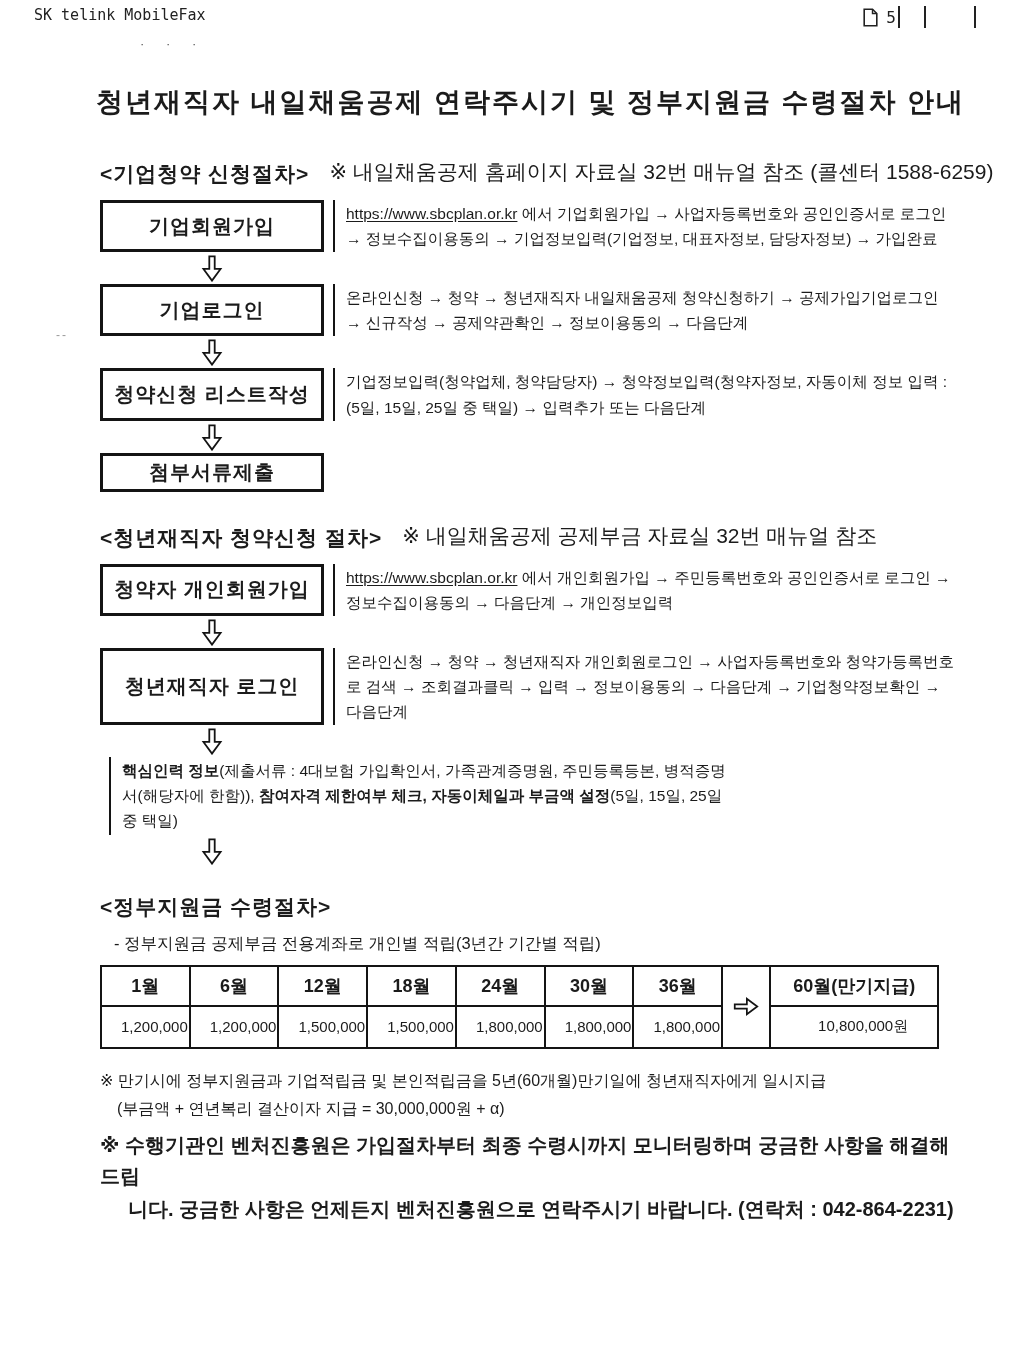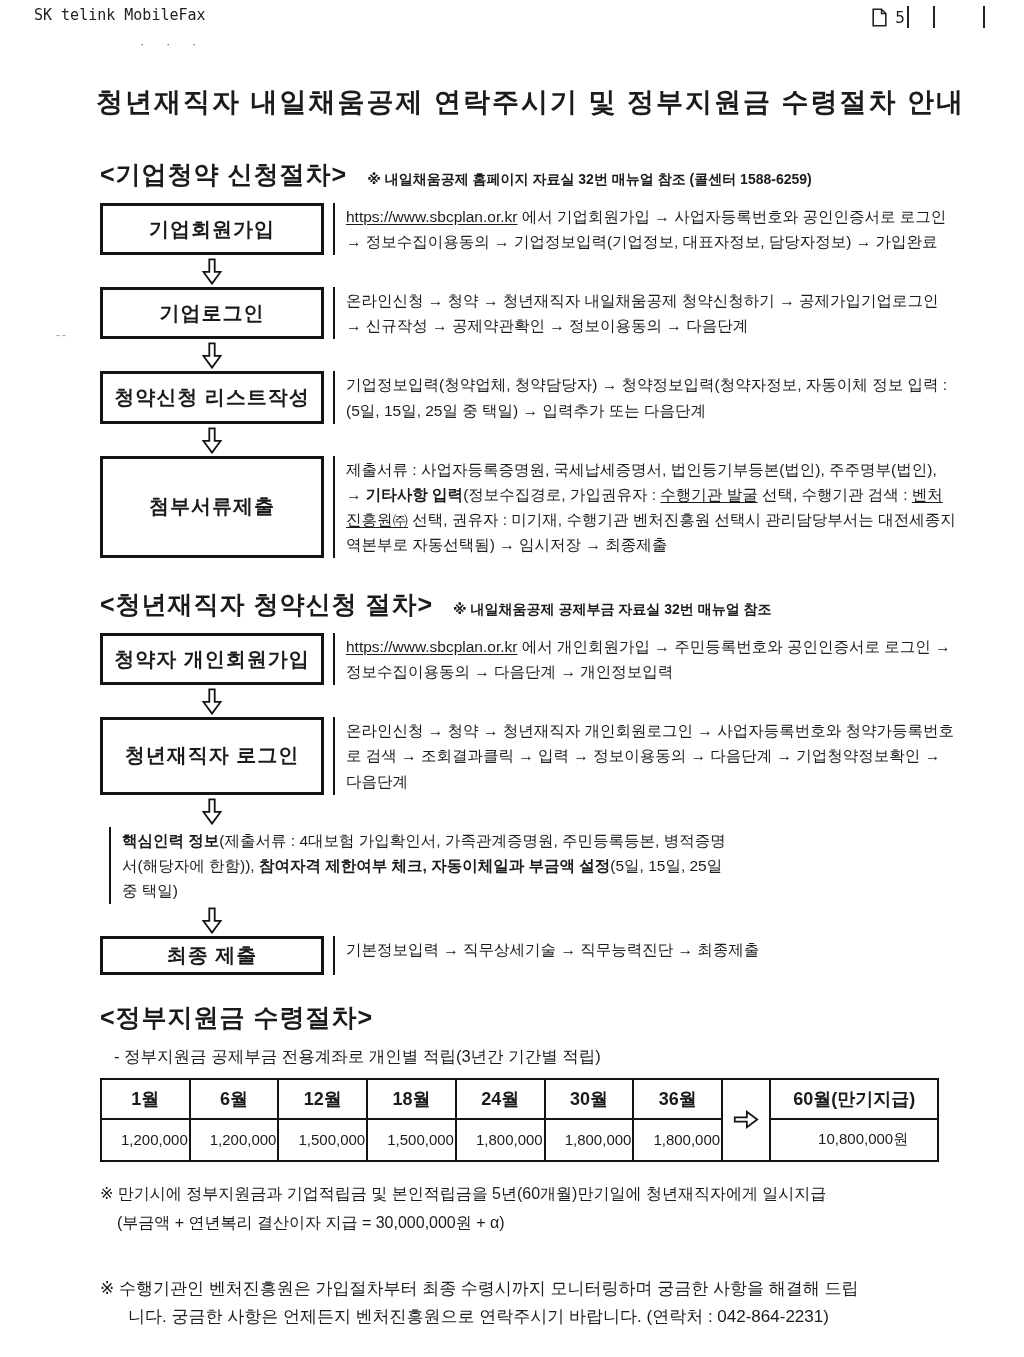--- a/index.html
+++ b/index.html
@@ -7,21 +7,21 @@
     position:relative;
     width:1024px;height:1357px;
     margin:0 auto;
     background:#ffffff;
     color:#1b1b1b;
     font-family:"Liberation Sans","DejaVu Sans",sans-serif;
     overflow:hidden;
   }
   
   .fax-header{
-    position:absolute;top:4px;left:0;right:7px;
+    position:absolute;top:4px;left:0;right:16px;
     display:flex;justify-content:space-between;align-items:flex-start;
     padding:2px 18px 0 34px;
     font-family:"DejaVu Sans Mono","Liberation Mono",monospace;
     font-size:15px;color:#222;
   }
   .fax-right{display:flex;align-items:center;}
   .page-icon{width:15px;height:19px;margin-right:8px;}
   .fax-page-num{font-size:16px;}
   .fax-bar{width:2px;height:22px;background:#222;display:inline-block;}
   .bar1{margin-left:2px;}
@@ -37,22 +37,22 @@
   }
   
   .doc-title{
     margin:0;padding:84px 40px 0 96px;
     font-size:27px;font-weight:700;letter-spacing:2px;
     white-space:nowrap;
   }
   
   .content{margin-left:100px;width:856px;}
   .sec-head{display:flex;align-items:flex-end;margin-top:38px;}
-  .sec-head .h{font-size:25px;font-weight:700;letter-spacing:1px;white-space:nowrap;}
-  .sec-head .n{font-size:14px;font-weight:700;margin-left:20px;padding-bottom:2px;white-space:nowrap;}
+  .sec-head .h{font-size:21px;font-weight:700;letter-spacing:1px;white-space:nowrap;}
+  .sec-head .n{font-size:21px;font-weight:400;margin-left:20px;padding-bottom:2px;white-space:nowrap;}
   .sec-head.s2{margin-top:30px;align-items:flex-end;}
   .sec-head.s3{margin-top:26px;}
 
   .flow{margin-top:12px;}
   .step-row{display:flex;align-items:stretch;}
   .step-box{
     flex:none;width:224px;
     border:3px solid #141414;
     display:flex;align-items:center;justify-content:center;
     font-size:20px;font-weight:700;letter-spacing:1px;
@@ -82,21 +82,21 @@
     box-sizing:border-box;
   }
   td.m{width:88px;height:40px;font-size:18px;font-weight:600;}
   td.v{height:42px;font-size:15px;padding-left:19px;}
   td.ar{width:48px;}
   td.fin{width:168px;}
   .right-arrow{width:26px;height:21px;vertical-align:middle;}
   
   .note{margin-top:20px;font-size:16px;line-height:1.55;}
   .note .l2{margin-left:17px;margin-top:4px;}
-  .note.bold{font-weight:400;margin-top:40px;font-size:17px;}
+  .note.bold{font-weight:700;margin-top:8px;font-size:20px;}
   .note.bold .l2{margin-left:28px;margin-top:2px;}
 </style>
 </head>
 <body>
 
 <div class="page">
 
   <div class="fax-header">
     <span>SK telink MobileFax</span>
     <span class="fax-right">
@@ -149,21 +149,20 @@
         <div class="step-desc">기업정보입력(청약업체, 청약담당자) → 청약정보입력(청약자정보, 자동이체 정보 입력 : (5일, 15일, 25일 중 택일) → 입력추가 또는 다음단계</div>
       </div>
       <div class="arrow-slot">
         <svg class="down-arrow" viewBox="0 0 24 30">
           <path d="M9 1.5 H15 V15.5 H21.5 L12 28.5 L2.5 15.5 H9 Z" fill="#fff" stroke="#141414" stroke-width="2"></path>
         </svg>
       </div>
 
       <div class="step-row">
         <div class="step-box">첨부서류제출</div>
-        <div class="step-desc">제출서류 : 사업자등록증명원, 국세납세증명서, 법인등기부등본(법인), 주주명부(법인), → <b>기타사항 입력</b>(정보수집경로, 가입권유자 : <u>수행기관 발굴</u> 선택, 수행기관 검색 : <u>벤처진흥원㈜</u> 선택, 권유자 : 미기재, 수행기관 벤처진흥원 선택시 관리담당부서는 대전세종지역본부로 자동선택됨) → 임시저장 → 최종제출</div>
       </div>
 
     </div>
 
     <div class="sec-head s2">
       <span class="h">&lt;청년재직자 청약신청 절차&gt;</span>
       <span class="n">※ 내일채움공제 공제부금 자료실 32번 매뉴얼 참조</span>
     </div>
 
     <div class="flow">
@@ -190,24 +189,20 @@
 
       <div class="step-row">
         <div class="step-desc"><b>핵심인력 정보</b>(제출서류 : 4대보험 가입확인서, 가족관계증명원, 주민등록등본, 병적증명서(해당자에 한함)), <b>참여자격 제한여부 체크, 자동이체일과 부금액 설정</b>(5일, 15일, 25일 중 택일)</div>
       </div>
       <div class="arrow-slot">
         <svg class="down-arrow" viewBox="0 0 24 30">
           <path d="M9 1.5 H15 V15.5 H21.5 L12 28.5 L2.5 15.5 H9 Z" fill="#fff" stroke="#141414" stroke-width="2"></path>
         </svg>
       </div>
 
-      <div class="step-row">
-        <div class="step-box">최종 제출</div>
-        <div class="step-desc">기본정보입력 → 직무상세기술 → 직무능력진단 → 최종제출</div>
-      </div>
 
     </div>
 
     <div class="sec-head s3">
       <span class="h">&lt;정부지원금 수령절차&gt;</span>
     </div>
     <div class="bullet">- 정부지원금 공제부금 전용계좌로 개인별 적립(3년간 기간별 적립)</div>
 
     <table class="subsidy">
       <tbody>

